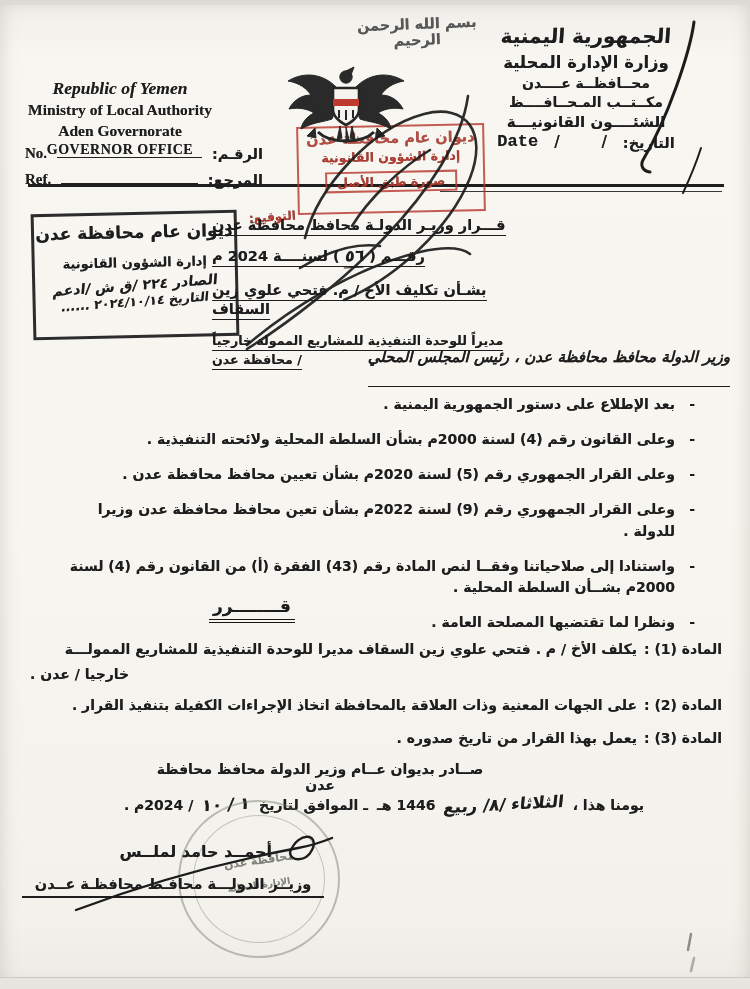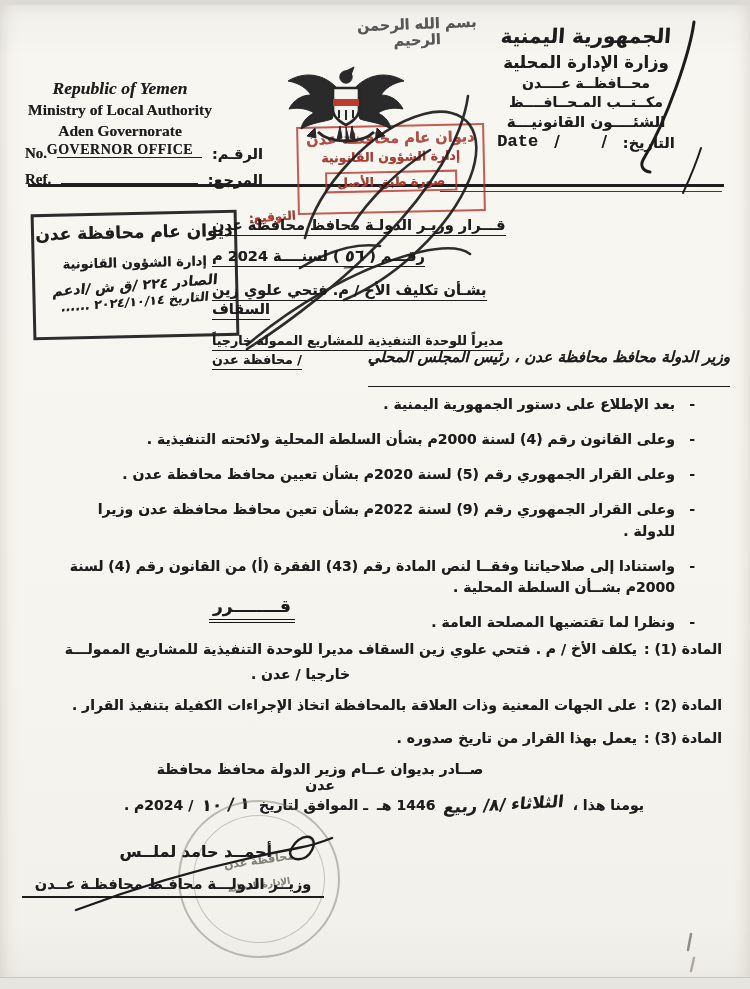--- a/index.html
+++ b/index.html
@@ -64,21 +64,21 @@
   
   .preamble{right:55px;left:52px;top:394px;direction:rtl;list-style:none;margin:0;padding:0;}
   .preamble li{position:relative;padding-right:20px;font-size:14px;font-weight:bold;line-height:21.5px;margin-bottom:13.5px;}
   .preamble li::before{content:"-";position:absolute;right:0;top:0;font-weight:bold;}
   .qarrar{left:200px;top:596px;width:104px;text-align:center;font-size:17px;font-weight:bold;}
   .qarrar span{border-bottom:4px double #151515;padding:0 4px 3px;}
   
   .articles{left:30px;right:28px;top:639px;direction:rtl;}
   .article{display:flex;gap:7px;font-size:14px;font-weight:bold;line-height:21px;margin-bottom:12px;}
   .article .lab{white-space:nowrap;}
-  .art-cont{font-size:14px;font-weight:bold;text-align:right;padding-right:372px;margin:-6px 0 13px 0;}
+  .art-cont{font-size:14px;font-weight:bold;text-align:left;padding-right:372px;margin:-6px 0 13px 0;}
   
   .issued{left:150px;top:761px;width:340px;text-align:center;direction:rtl;font-size:14px;font-weight:bold;}
   .dateline{right:106px;top:795px;direction:rtl;display:flex;align-items:center;gap:9px;}
   .dateline .pr{font-size:14px;font-weight:bold;}
   .dateline .hnd{font-size:16.5px;}
   
   .ostamp{left:178px;top:800px;width:158px;height:154px;border:2px solid rgba(106,112,96,.5);
           border-radius:50%;z-index:0;opacity:.85;}
   .ostamp .inner{position:absolute;inset:13px;border:1.6px solid rgba(106,112,96,.42);border-radius:50%;}
   .ostamp .ctext{position:absolute;left:0;right:0;top:52px;text-align:center;color:rgba(96,102,86,.55);

